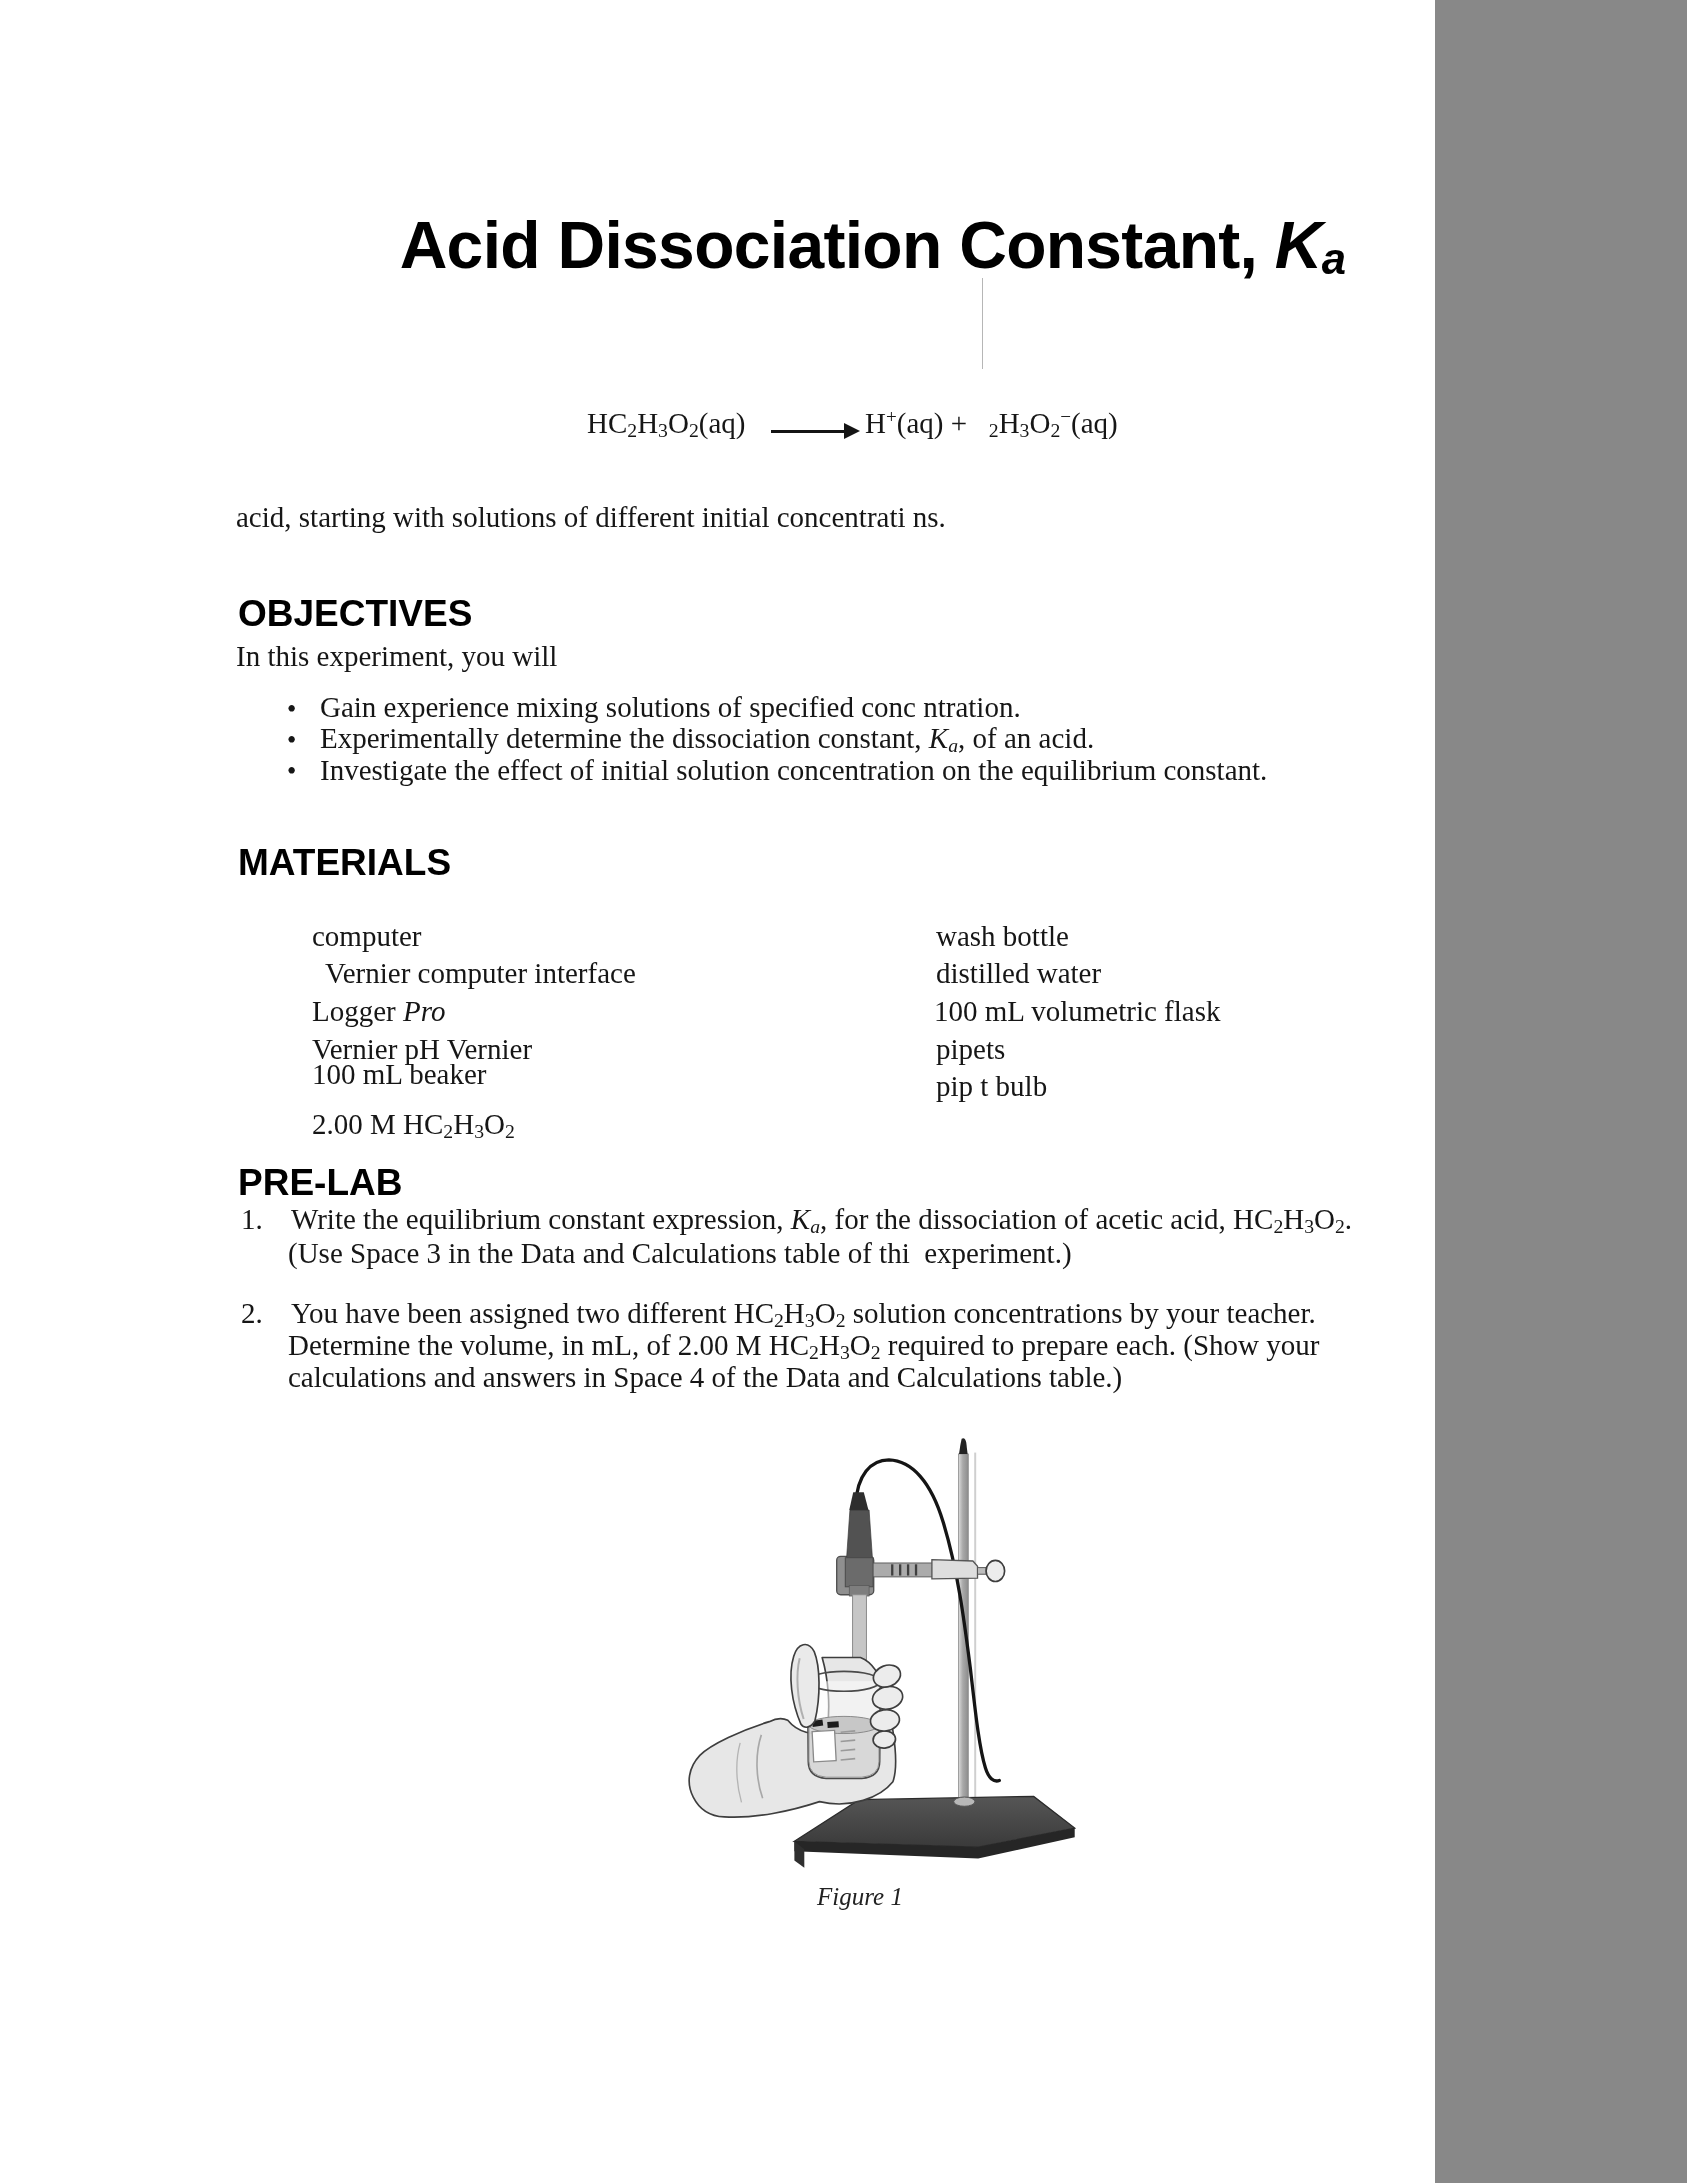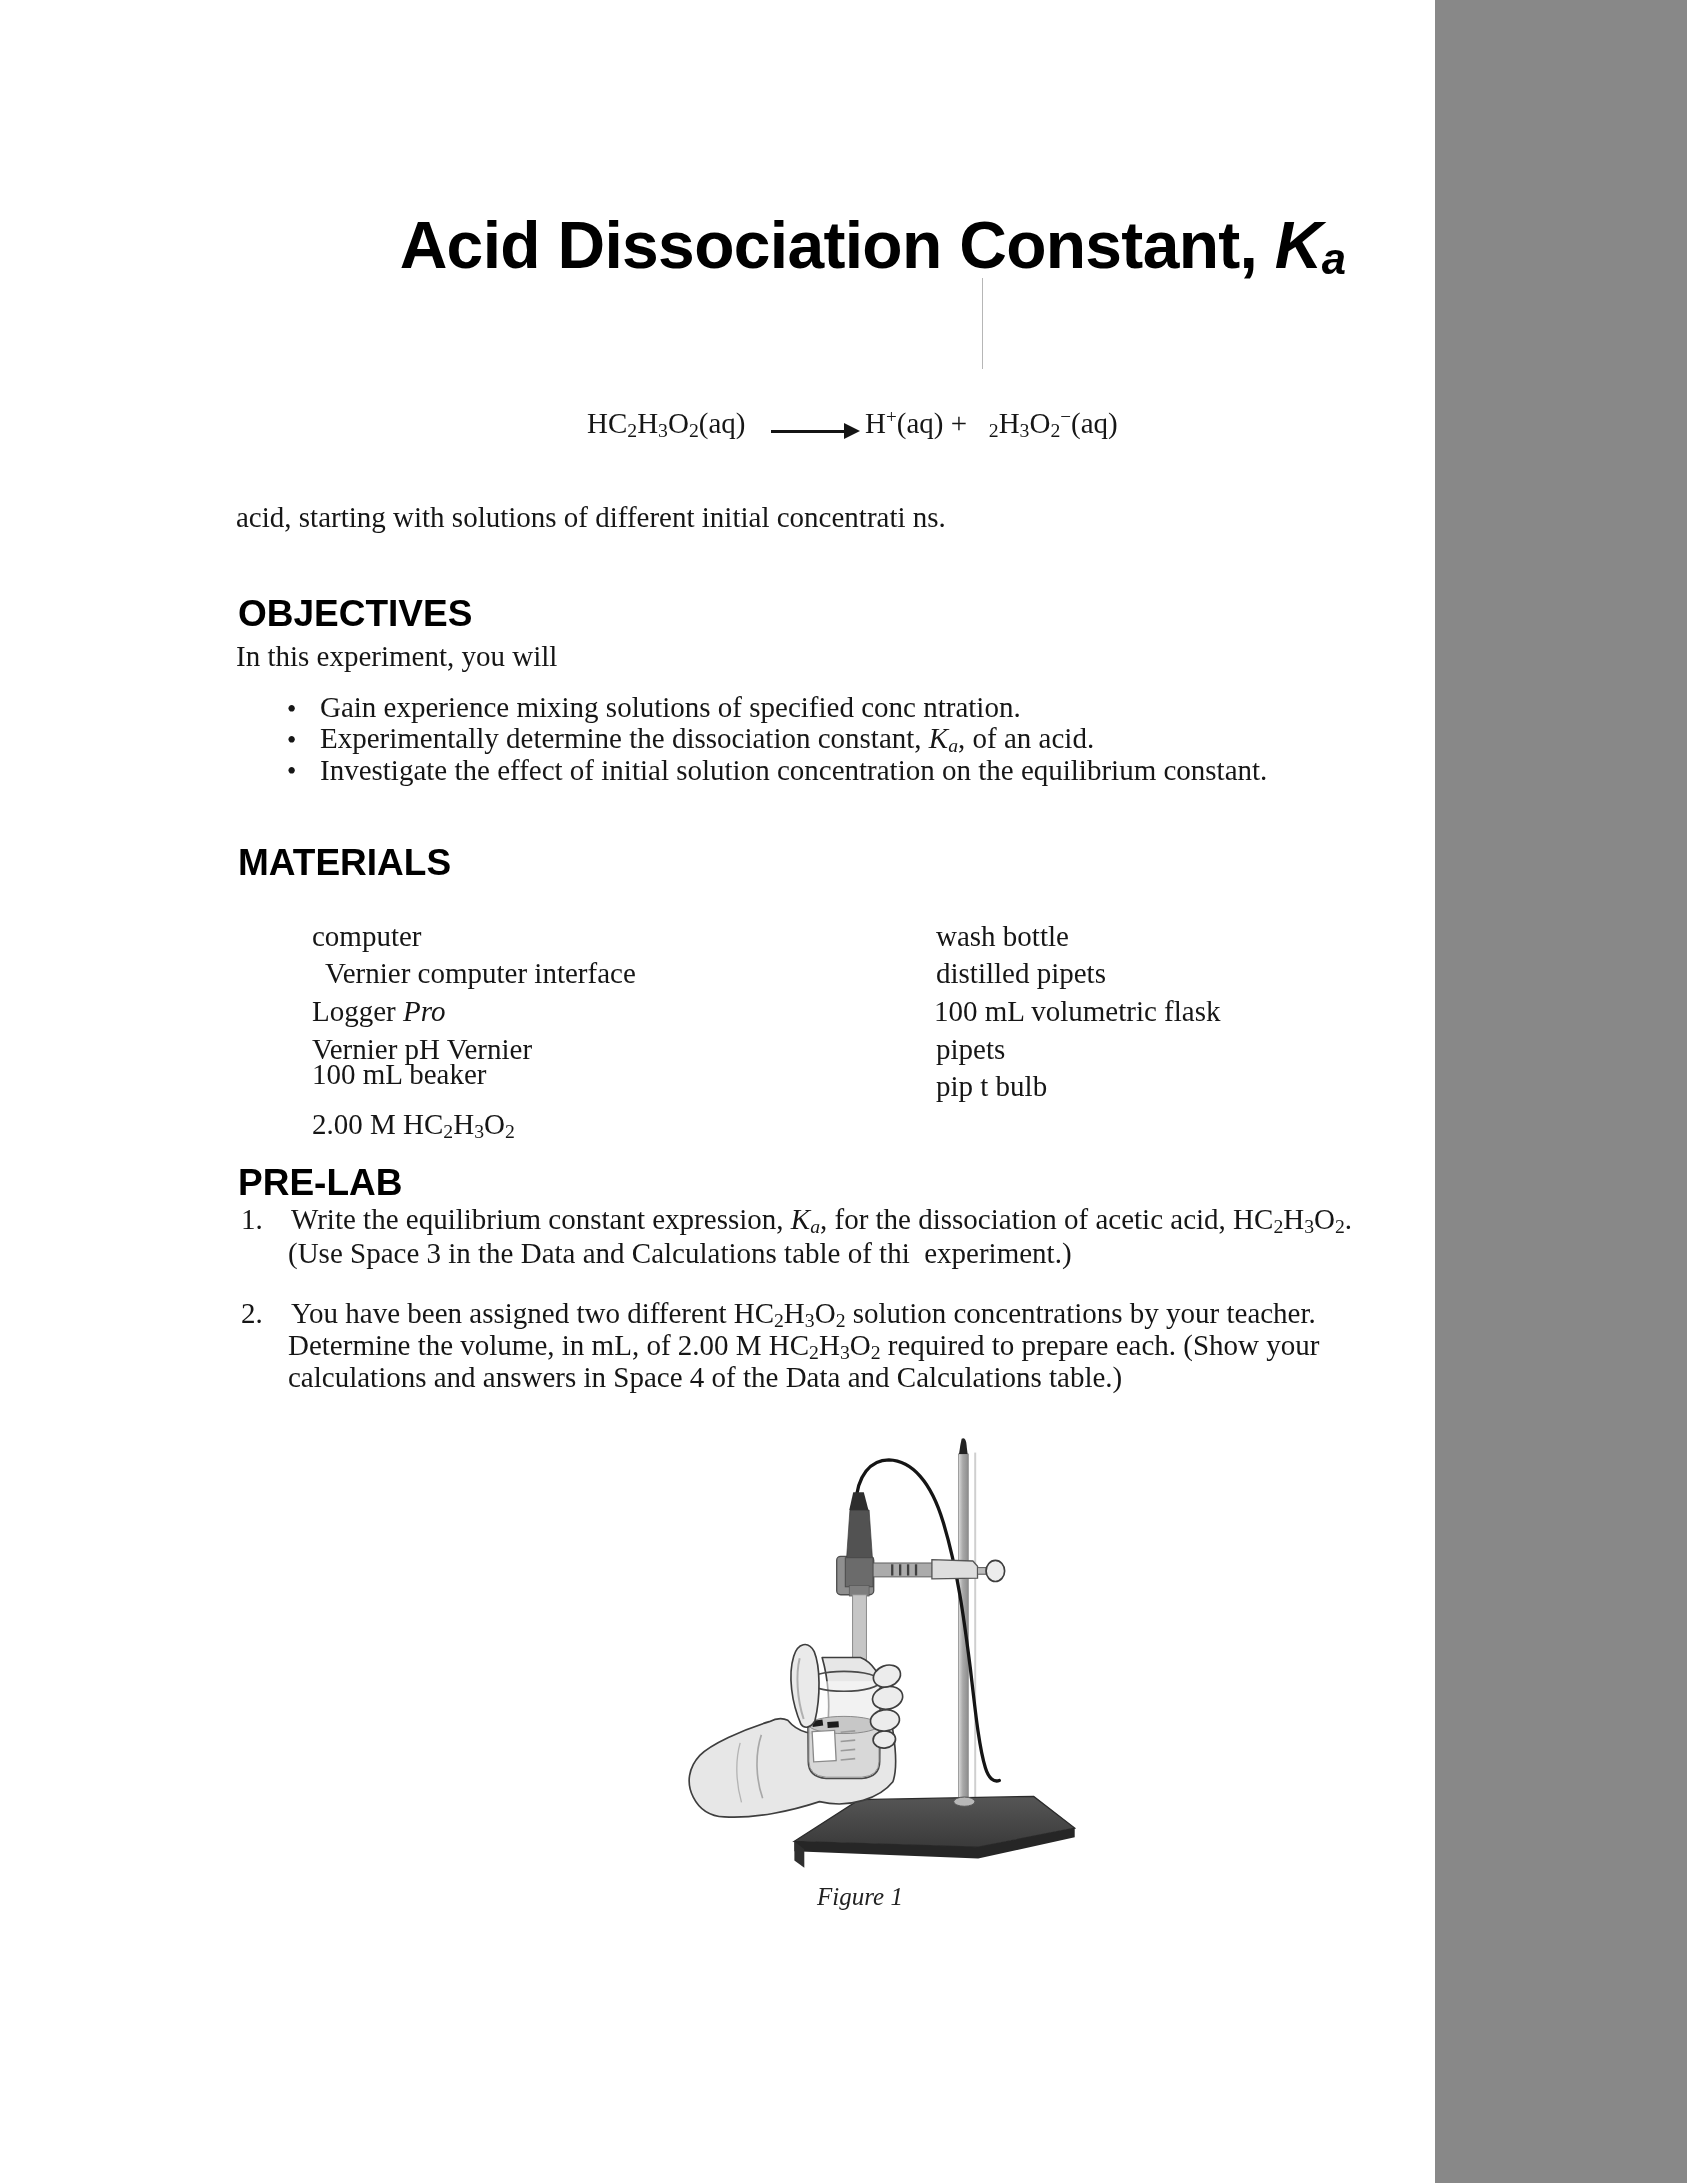--- a/index.html
+++ b/index.html
@@ -66,21 +66,21 @@
   <div>
     <div class="t" style="left:312px;top:922px;">computer</div>
     <div class="t" style="left:312px;top:959px;margin-left:13px;">Vernier computer interface</div>
     <div class="t" style="left:312px;top:997px;">Logger <i>Pro</i></div>
     <div class="t" style="left:312px;top:1035px;">Vernier pH Vernier</div>
     <div class="t" style="left:312px;top:1060px;">100 mL beaker</div>
     <div class="t" style="left:312px;top:1110px;">2.00 M HC<sub>2</sub>H<sub>3</sub>O<sub>2</sub></div>
   </div>
   <div>
     <div class="t" style="left:936px;top:922px;">wash bottle</div>
-    <div class="t" style="left:936px;top:959px;">distilled pipets</div>
+    <div class="t" style="left:936px;top:959px;">distilled water</div>
     <div class="t" style="left:934px;top:997px;">100 mL volumetric flask</div>
     <div class="t" style="left:936px;top:1035px;">pipets</div>
     <div class="t" style="left:936px;top:1072px;">pip t bulb</div>
   </div>
 
   <div class="h" style="left:238px;top:1164px;">PRE-LAB</div>
 
   <div>
     <div class="t" style="left:241px;top:1205px;">1.</div>
     <div class="t" style="left:291px;top:1205px;">Write the equilibrium constant expression, <i>K</i><sub><i>a</i></sub>, for the dissociation of acetic acid, HC<sub>2</sub>H<sub>3</sub>O<sub>2</sub>.</div>

